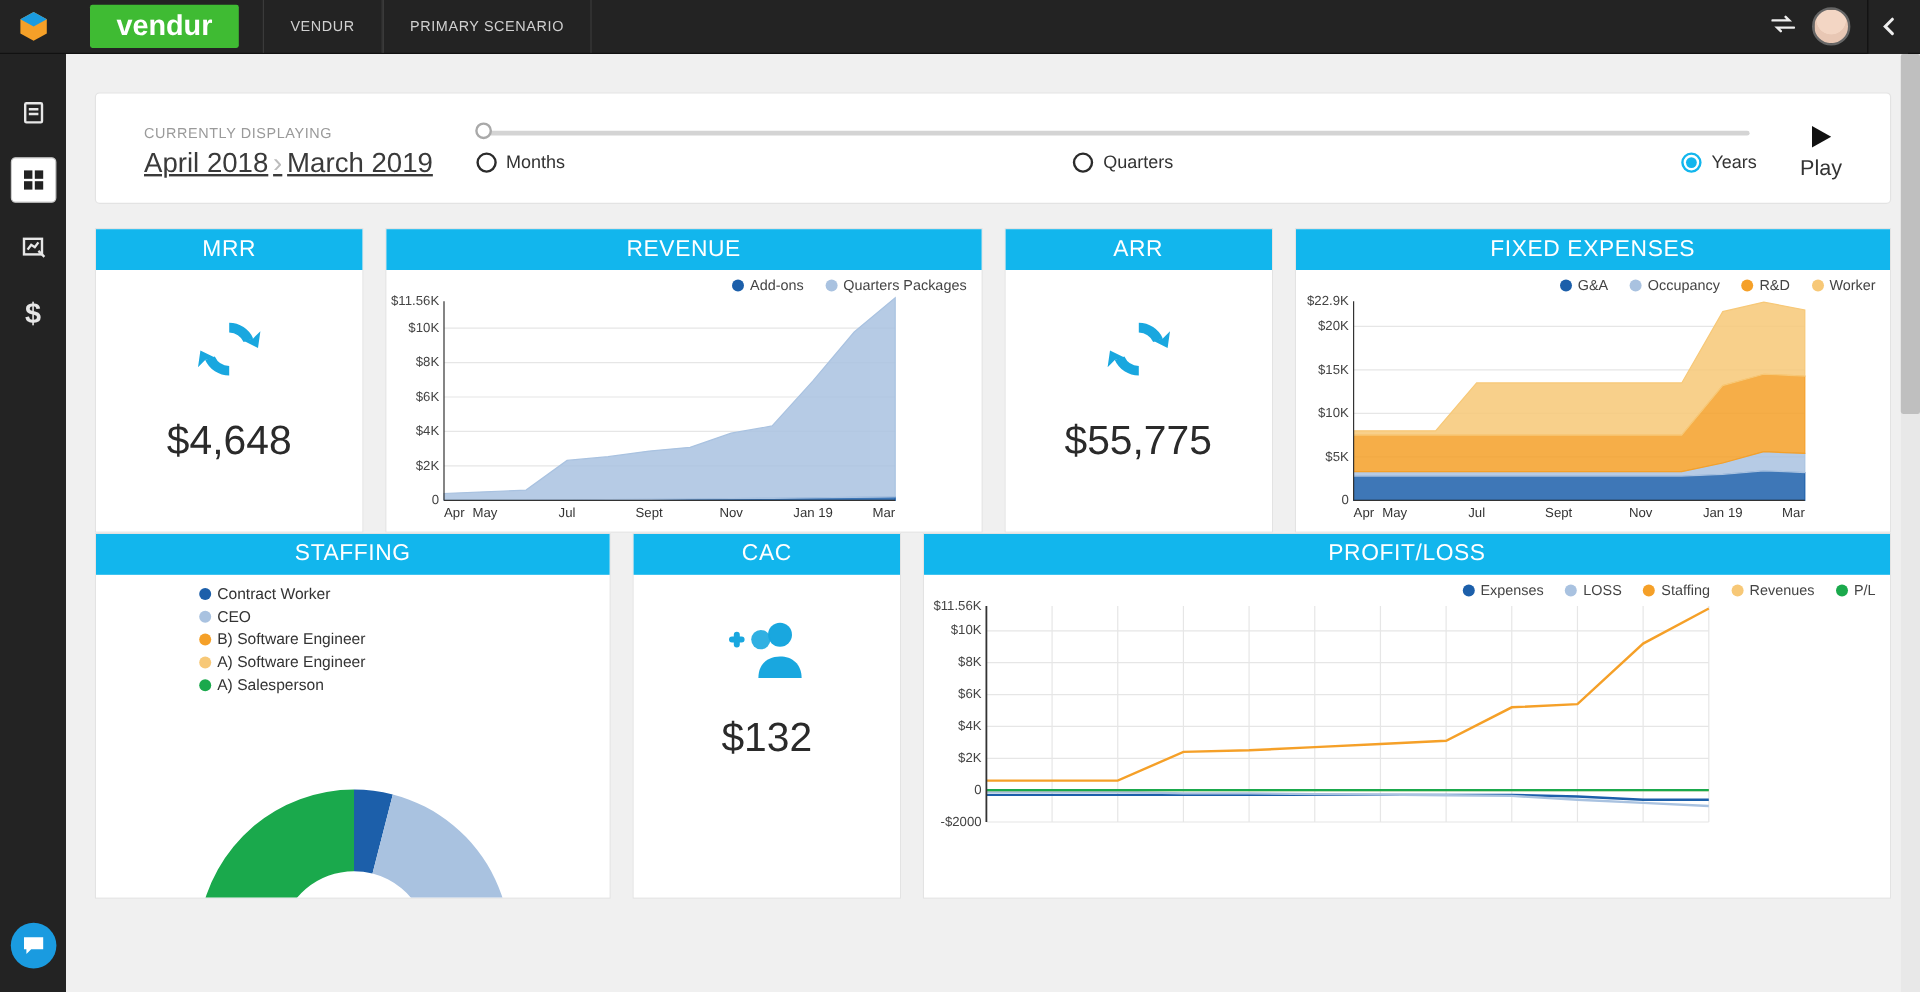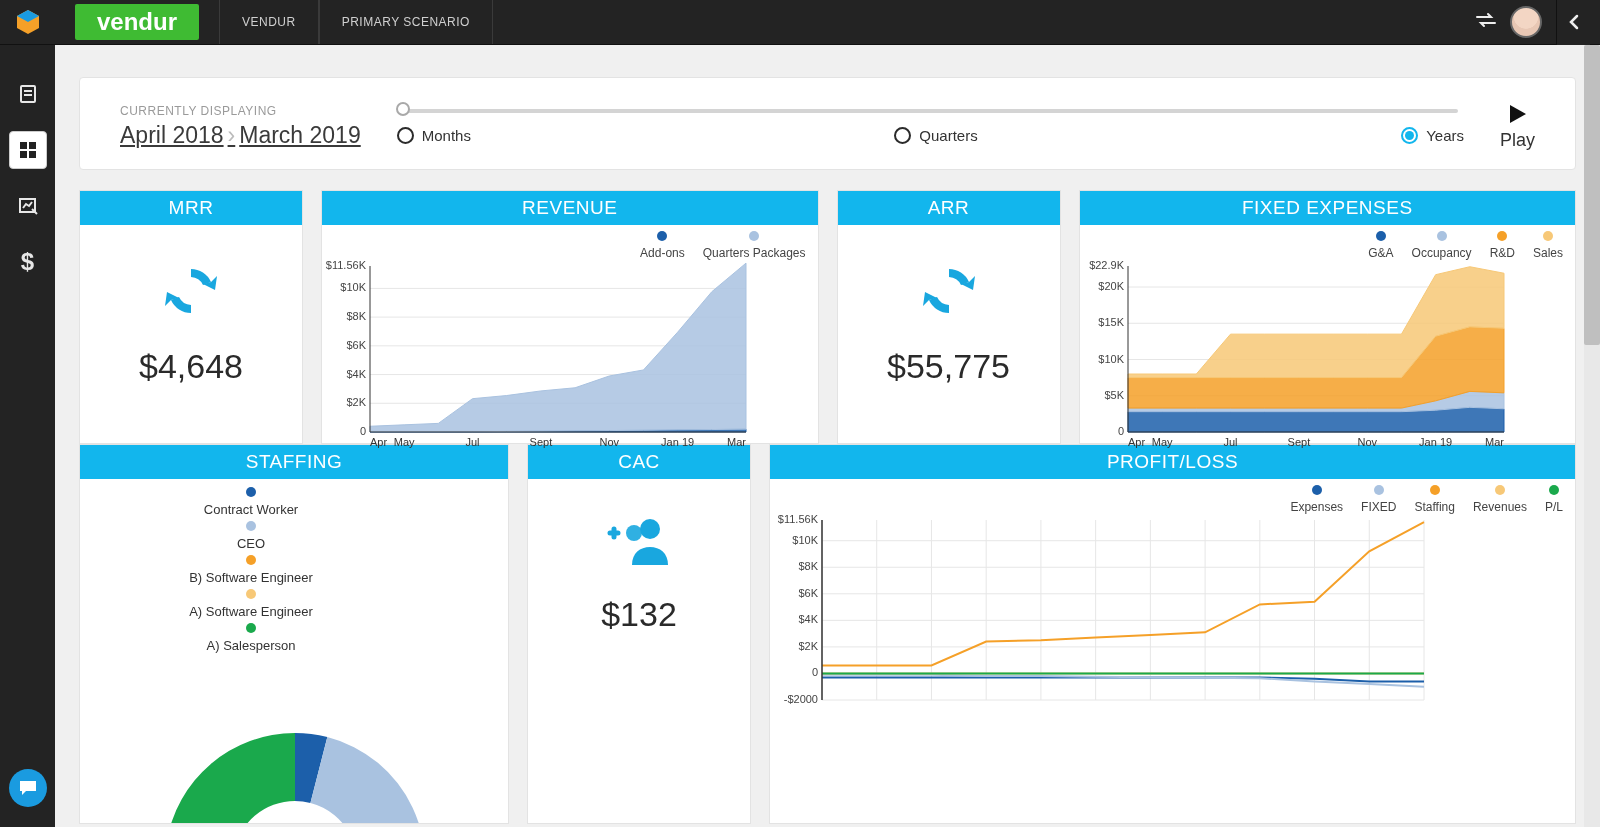--- a/index.html
+++ b/index.html
@@ -55,21 +55,21 @@
   .play-col{display:flex;flex-direction:column;align-items:center;gap:4px;color:#333;font-size:18px;cursor:pointer;}
   
   .grid{display:grid;grid-template-columns: 224px 1fr 224px 1fr;gap:18px;margin-top:20px;}
   .card{background:#fff;border:1px solid #e3e3e3;}
   .card-h{background:var(--accent);color:#fff;text-align:center;font-size:19px;font-weight:500;letter-spacing:.5px;padding:6px 0;}
   .metric-body{display:flex;flex-direction:column;align-items:center;justify-content:center;padding:20px 0 30px 0;}
   .metric-icon{margin:16px 0 22px 0;}
   .metric-val{font-size:34px;color:#2a2a2a;}
   .chart-body{position:relative;height:218px;}
   .legend-row{display:flex;gap:18px;justify-content:flex-end;padding:6px 12px 0 12px;font-size:12px;color:#444;flex-wrap:wrap;}
-  .legend-item{display:flex;align-items:center;gap:5px;flex-direction:column;}
+  .legend-item{display:flex;align-items:center;gap:5px;}
   .dot{width:10px;height:10px;border-radius:50%;display:inline-block;}
   .chart-svg{display:block;}
   .row2{display:grid;grid-template-columns: 430px 224px 1fr;gap:18px;}
   .staff-legend{display:flex;flex-wrap:wrap;gap:4px 24px;padding:8px 6px 0 86px;font-size:13px;color:#333;}
   .staff-legend .legend-item{width:170px;}
   .axis-label{font-size:11px;fill:#444;}
   .grid-line{stroke:#e6e6e6;stroke-width:1;}
   .xlab{font-size:11px;fill:#333;}
 </style>
 </head>
@@ -258,21 +258,21 @@
             <div class="legend-item">
                 <span class="dot" style="background:#a9c2e0"></span>
                 <span>Occupancy</span>
               </div>
             <div class="legend-item">
                 <span class="dot" style="background:#f5a028"></span>
                 <span>R&amp;D</span>
               </div>
             <div class="legend-item">
                 <span class="dot" style="background:#f7c877"></span>
-                <span>Sales</span>
+                <span>Worker</span>
               </div>
           </div>
           <svg class="chart-svg" id="chart-fixed" width="430" height="190">
               <line x1="48" x2="424" y1="172" y2="172" class="grid-line"></line>
               <text x="44" y="175" class="axis-label" text-anchor="end">0</text>
               <line x1="48" x2="424" y1="135.75545851528383" y2="135.75545851528383" class="grid-line"></line>
               <text x="44" y="138.75545851528383" class="axis-label" text-anchor="end">$5K</text>
               <line x1="48" x2="424" y1="99.51091703056768" y2="99.51091703056768" class="grid-line"></line>
               <text x="44" y="102.51091703056768" class="axis-label" text-anchor="end">$10K</text>
               <line x1="48" x2="424" y1="63.26637554585153" y2="63.26637554585153" class="grid-line"></line>
@@ -351,21 +351,21 @@
       <div class="card">
         <div class="card-h">PROFIT/LOSS</div>
         <div class="chart-body">
           <div class="legend-row">
             <div class="legend-item">
                 <span class="dot" style="background:#1c5faa"></span>
                 <span>Expenses</span>
               </div>
             <div class="legend-item">
                 <span class="dot" style="background:#a9c2e0"></span>
-                <span>FIXED</span>
+                <span>LOSS</span>
               </div>
             <div class="legend-item">
                 <span class="dot" style="background:#f5a028"></span>
                 <span>Staffing</span>
               </div>
             <div class="legend-item">
                 <span class="dot" style="background:#f7c877"></span>
                 <span>Revenues</span>
               </div>
             <div class="legend-item">

